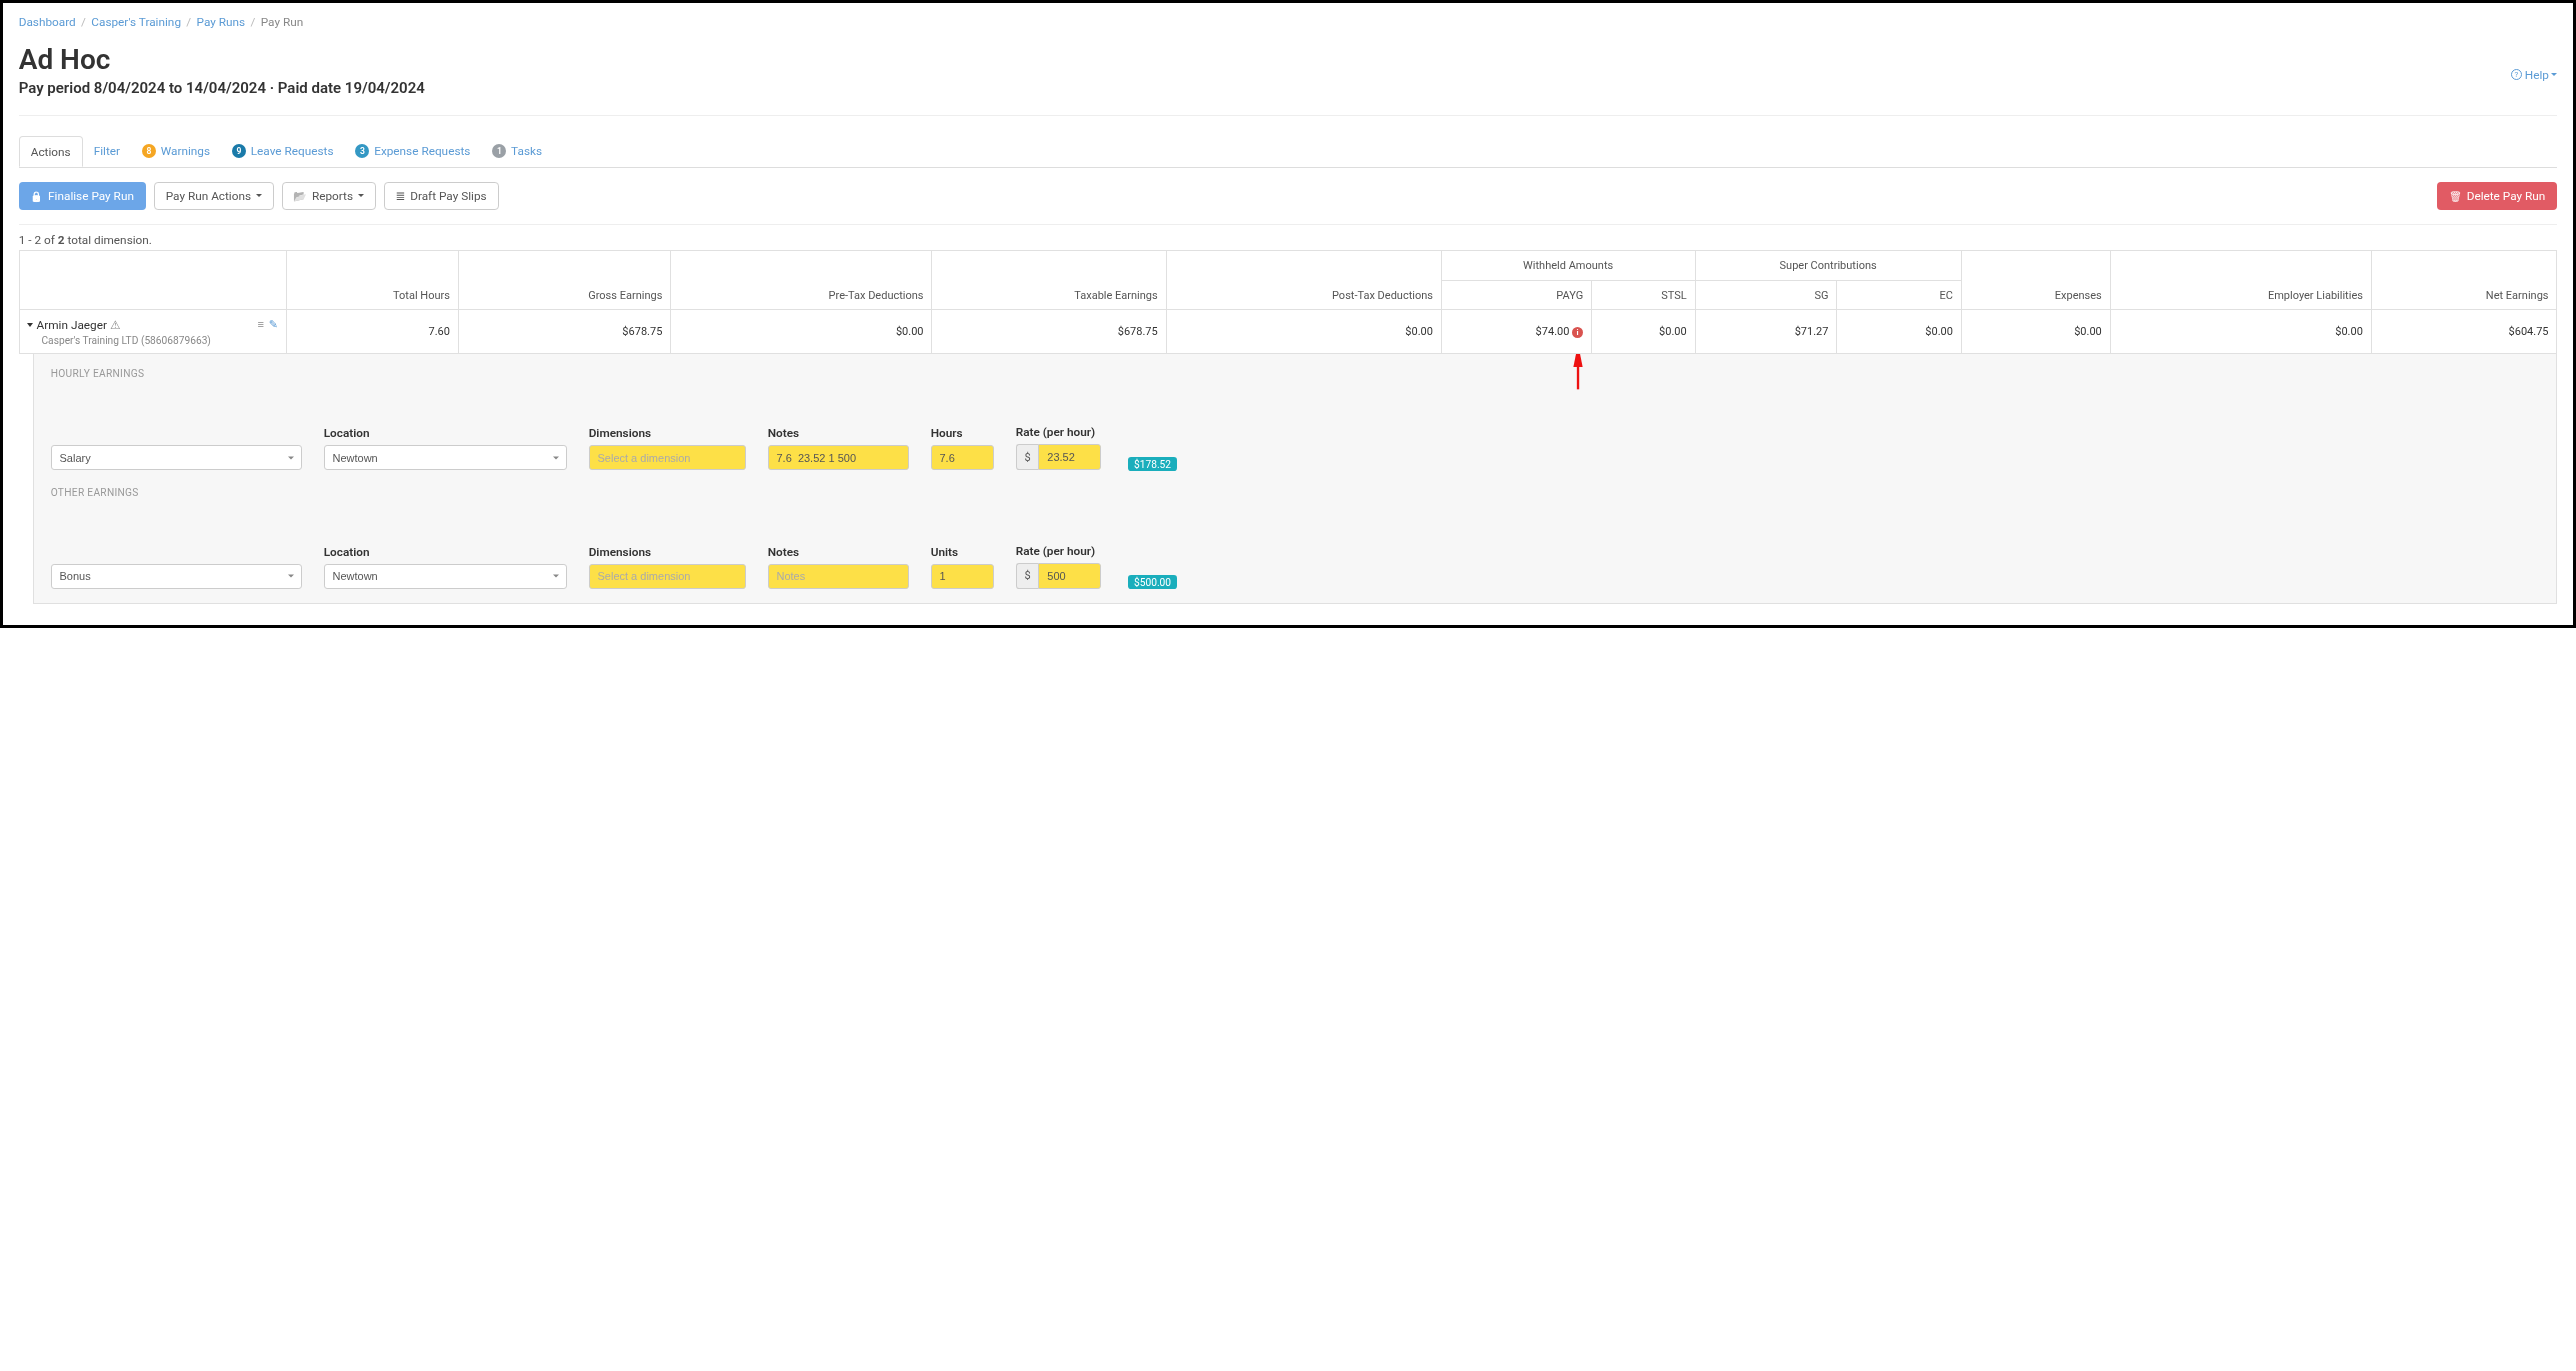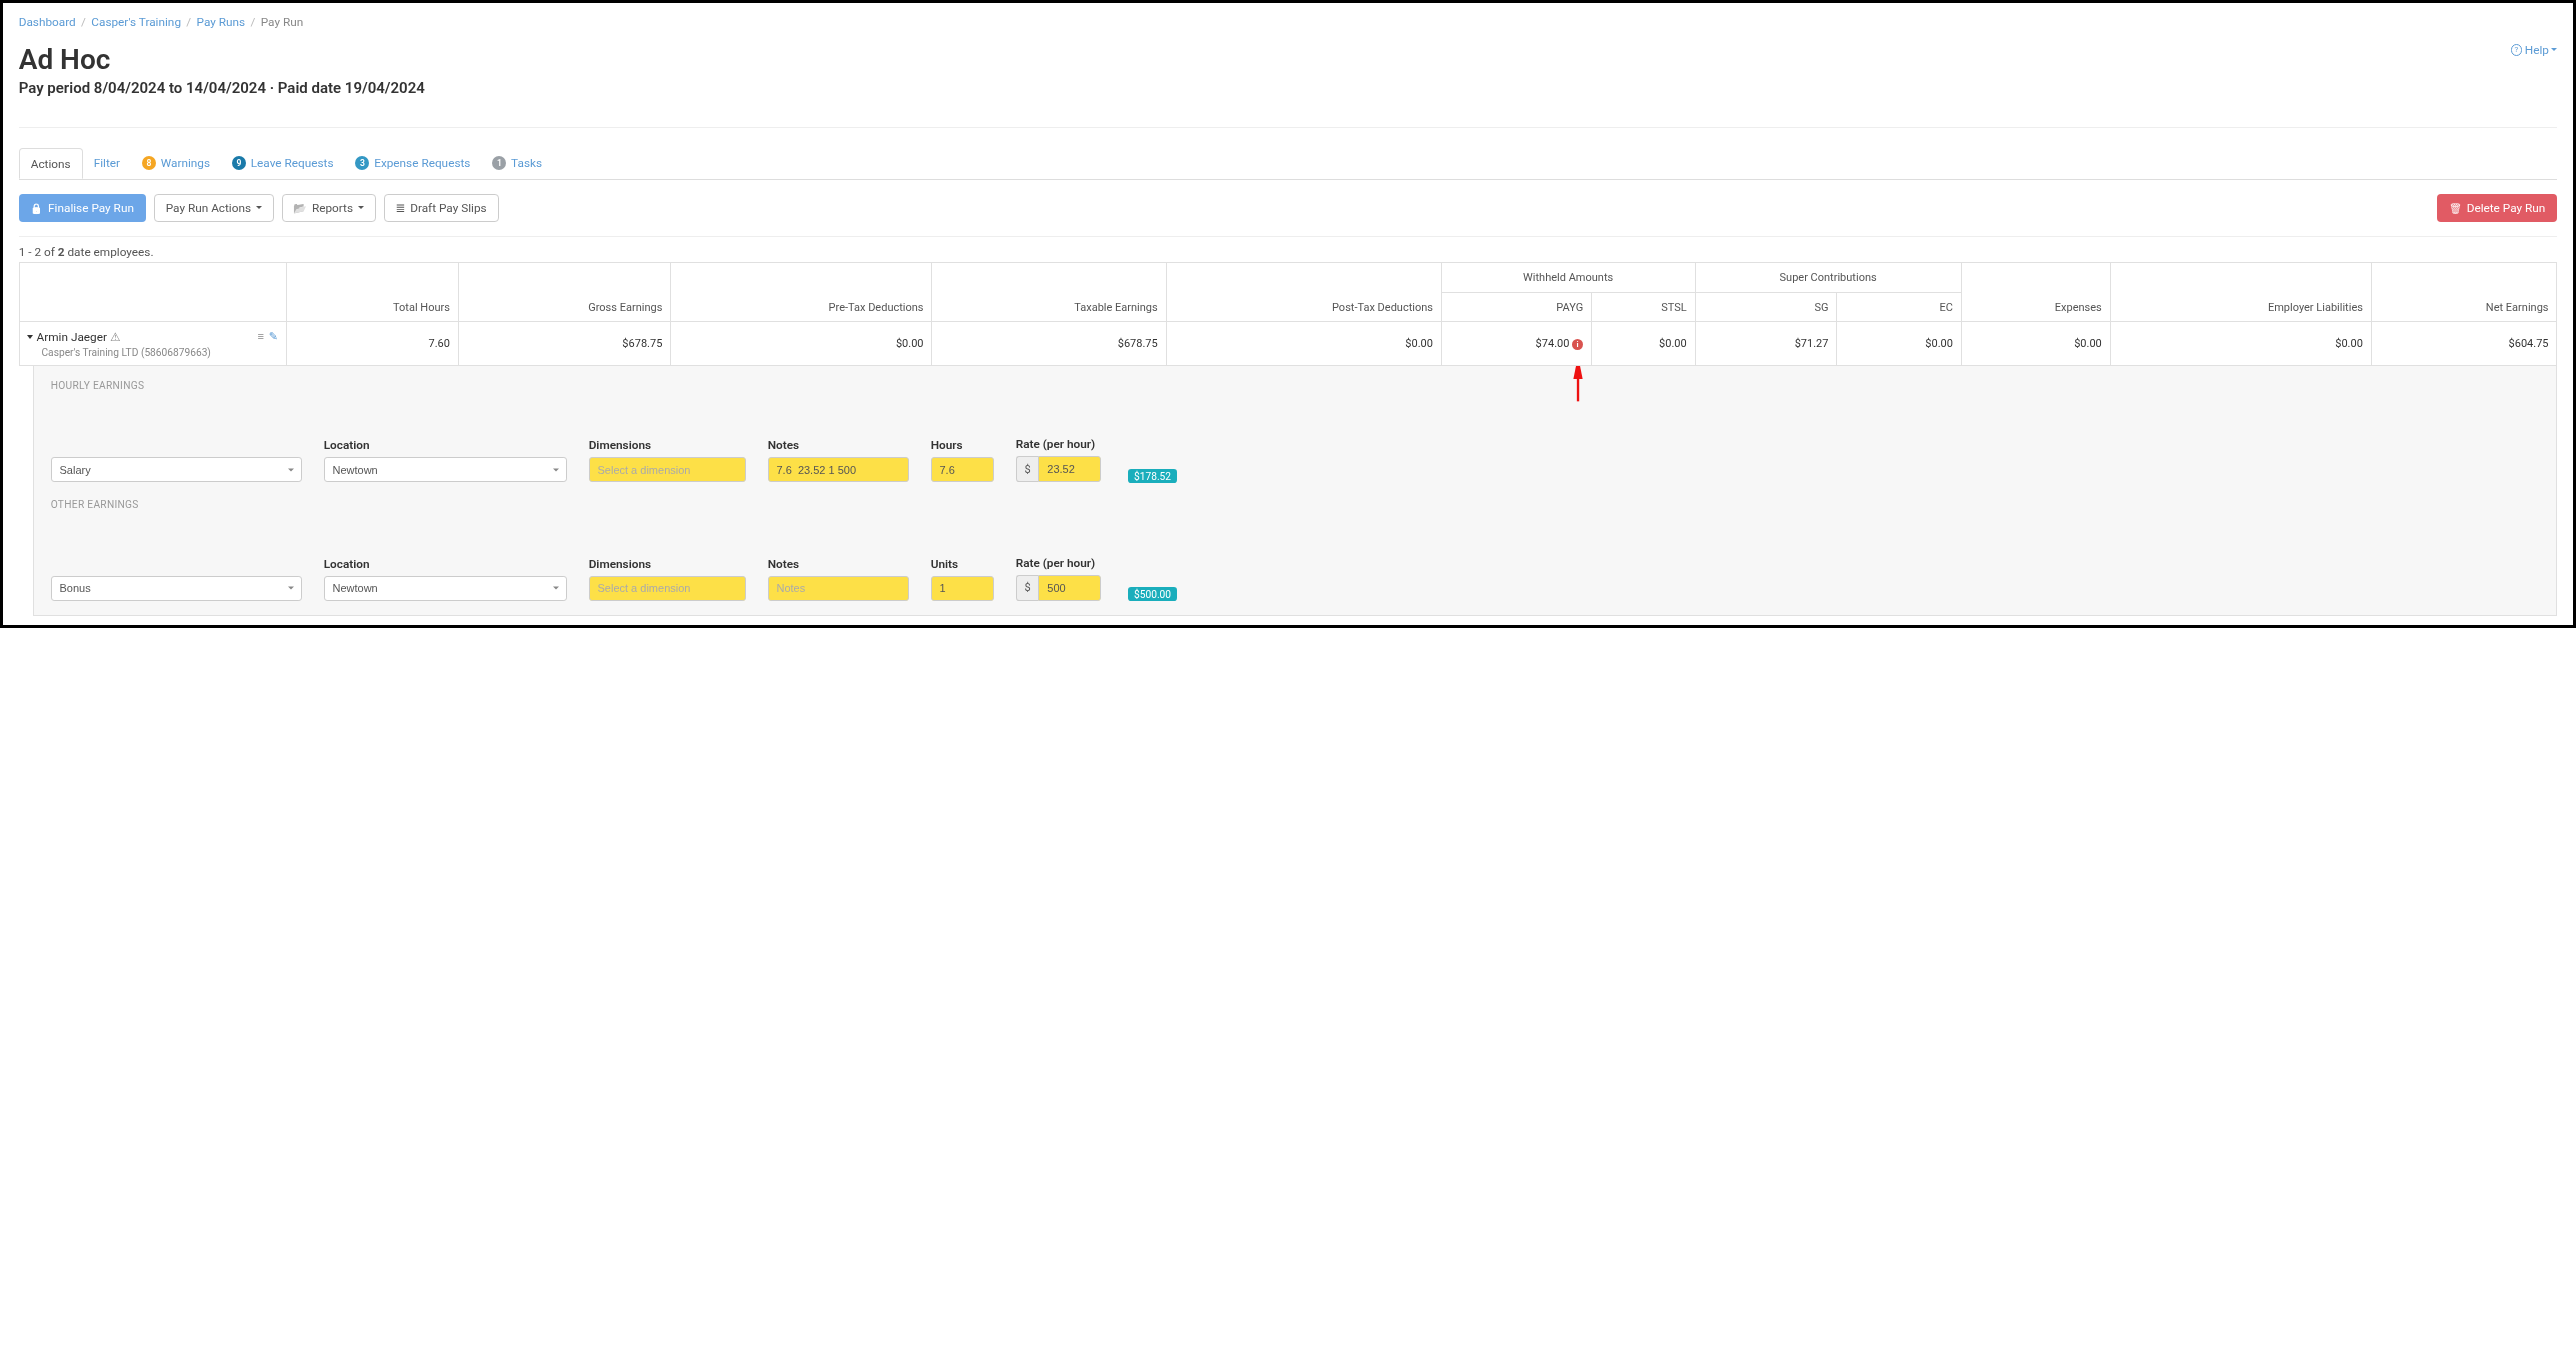--- a/index.html
+++ b/index.html
@@ -2,21 +2,21 @@
 <html style="font-size:12.6px"><head>
 <meta charset="utf-8">
 <style>
   * { box-sizing: border-box; }
   html, body { margin:0; padding:0; background:#fff; font-family:-apple-system, BlinkMacSystemFont, "Segoe UI", Roboto, "Helvetica Neue", Arial, sans-serif; color:#333; }
   .wrap { border:3.1px solid #000; padding:11.8px 15.7px 7.8px 15.7px; min-height:628px; }
   .breadcrumbs { font-size:11.8px; color:#888; margin-bottom:14px; }
   .breadcrumbs a { color:#5b9bd5; text-decoration:none; }
   .breadcrumbs .sep { color:#bbb; padding:0 2.4px; }
   .breadcrumbs .cur { color:#888; }
-  .header-row { display:flex; justify-content:space-between; align-items:flex-start; border-bottom:0.8px solid #eee; padding-bottom:21px; margin-bottom:0; }
+  .header-row { display:flex; justify-content:space-between; align-items:center; border-bottom:0.8px solid #eee; padding-bottom:9px; margin-bottom:0; }
   .title-block h1 { margin:0; font-size:28px; font-weight:600; color:#333; }
   .title-block .sub { margin:3.1px 0 9.4px 0; font-size:15px; font-weight:600; color:#333; }
   .help { color:#5b9bd5; font-size:11.8px; cursor:pointer; display:flex; align-items:center; gap:2.4px; }
   .help .q { display:inline-block; width:11.8px; height:11.8px; border:1.2px solid #5b9bd5; border-radius:50%; font-size:7.8px; line-height:10.2px; text-align:center; }
   .tabs { border-bottom:0.8px solid #ddd; display:flex; align-items:center; margin-top:19.6px; }
   .tab { padding:7.8px 11px; font-size:11.8px; color:#5b9bd5; cursor:pointer; display:flex; align-items:center; gap:4.7px; }
   .tab.active { border:0.8px solid #ddd; border-bottom:0.8px solid #fff; margin-bottom:-0.8px; border-radius:3.9px 3.9px 0 0; color:#555; }
   .badge { display:inline-block; min-width:14px; height:14px; font-size:8.6px; line-height:14px; text-align:center; border-radius:7px; color:#fff; font-weight:600; padding:0 3.1px; }
   .b-orange { background:#f5a623; }
   .b-blue { background:#1a7aa9; }
@@ -143,21 +143,21 @@
     </div>
     <div class="btn btn-danger">
       <span class="trash-ico"></span>
       <span>Delete Pay Run</span>
     </div>
   </div>
 
   <hr class="sep-line">
 
   <div class="count-text">
-    <span>1 - 2 of </span><b>2</b><span> date employees.</span>
+    <span>1 - 2 of </span><b>2</b><span> total dimension.</span>
   </div>
 
   <table class="grid">
     <thead>
       <tr>
         <th rowspan="2" style="width:267px"></th>
         <th rowspan="2" class="hdr-leaf">Total Hours</th>
         <th rowspan="2" class="hdr-leaf">Gross Earnings</th>
         <th rowspan="2" class="hdr-leaf">Pre-Tax Deductions</th>
         <th rowspan="2" class="hdr-leaf">Taxable Earnings</th>

